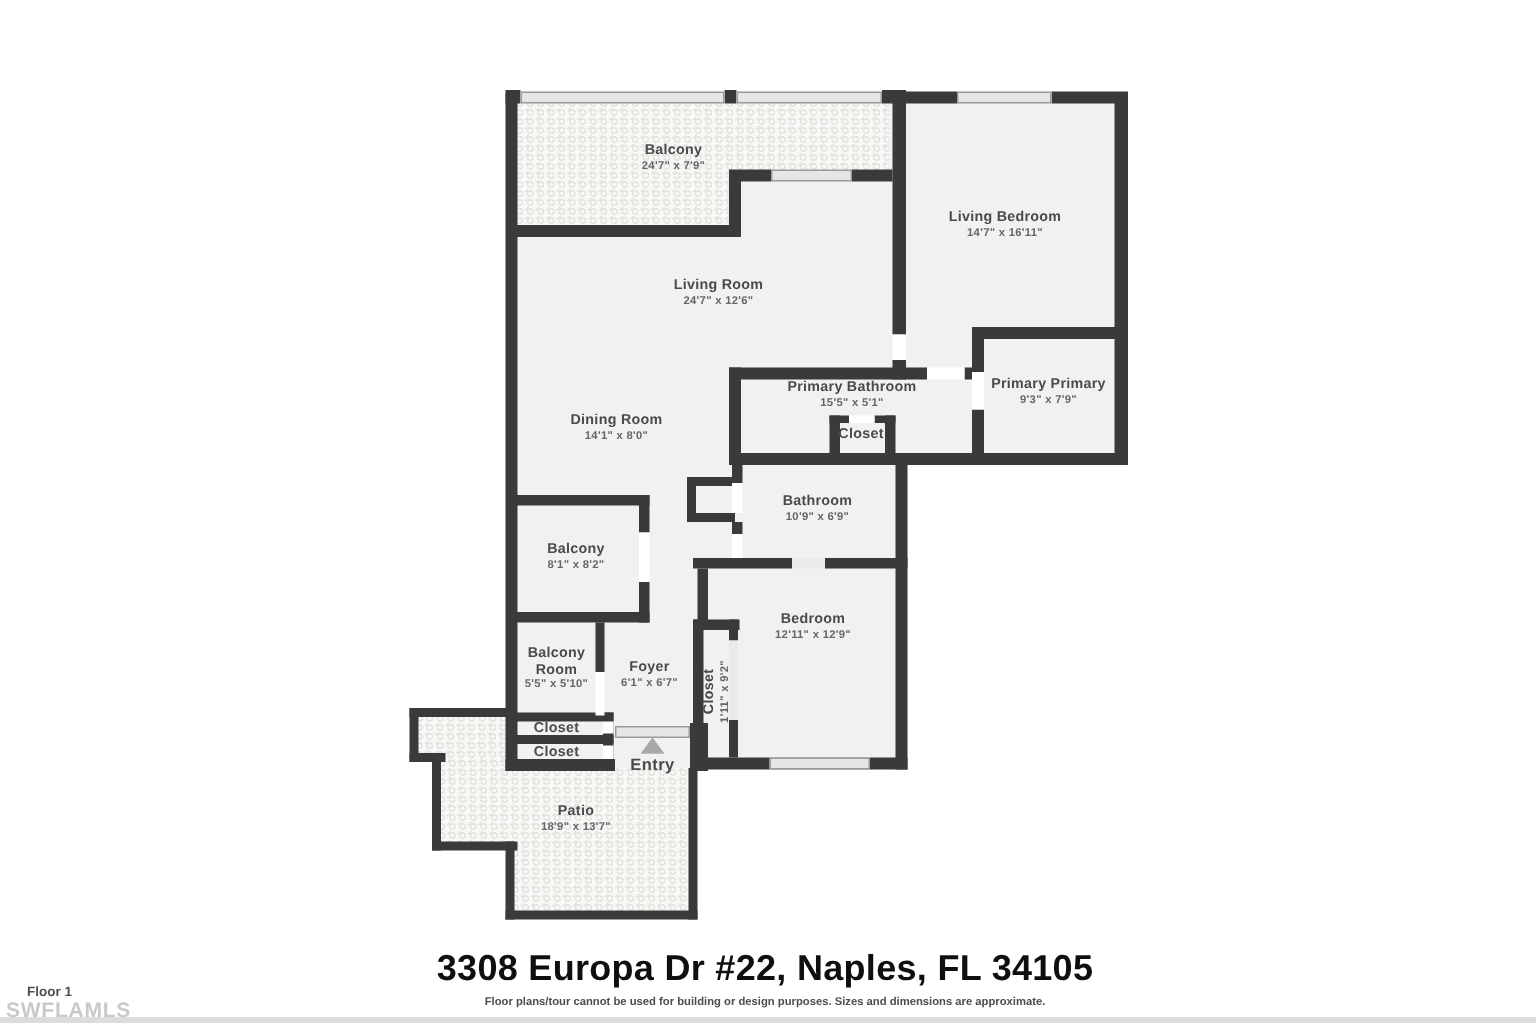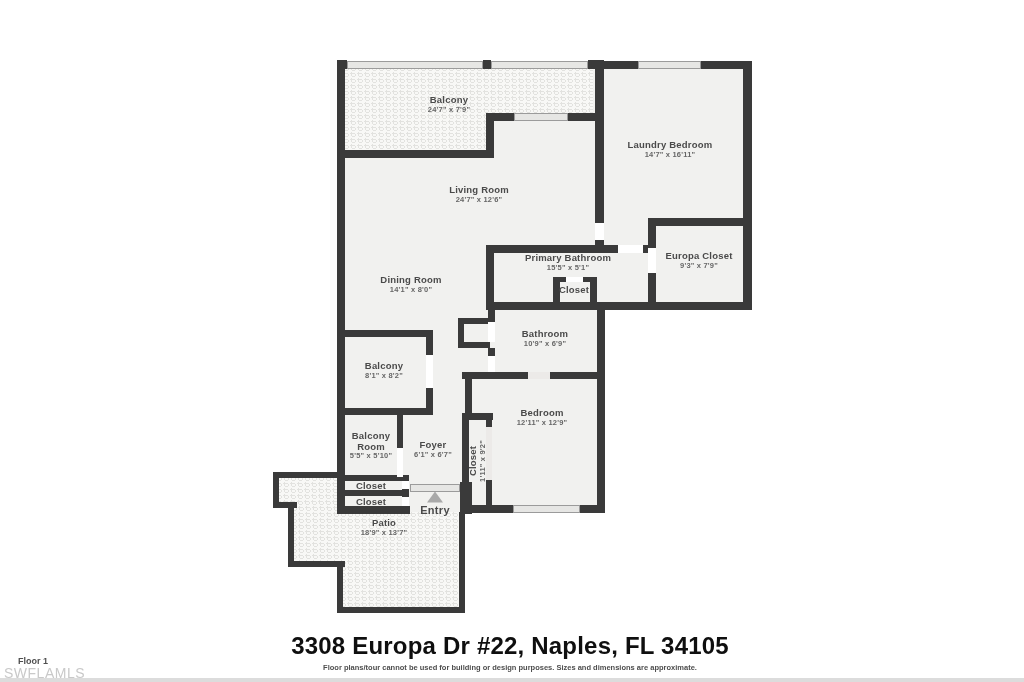--- a/index.html
+++ b/index.html
@@ -27,21 +27,21 @@
   .vert{transform:translate(-50%,-50%) rotate(-90deg);}
   .entry-arrow{position:absolute;z-index:4;width:0;height:0;transform:translate(-50%,-50%);
     border-left:8px solid transparent;border-right:8px solid transparent;border-bottom:11px solid #a9a9a9;}
   .entry-label{position:absolute;z-index:4;transform:translate(-50%,-50%);
     font-size:11px;font-weight:700;color:#4a4a4a;letter-spacing:.3px;}
   #address{position:absolute;left:510px;top:632px;transform:translateX(-50%);z-index:5;
     font-size:24px;font-weight:700;color:#0f0f0f;letter-spacing:.2px;white-space:nowrap;}
   #disclaimer{position:absolute;left:510px;top:663px;transform:translateX(-50%);z-index:5;
     font-size:7.5px;font-weight:700;color:#4d4d4d;white-space:nowrap;}
   #floor-label{position:absolute;left:18px;top:656px;z-index:5;font-size:9px;font-weight:700;color:#4f4f4f;}
-  #watermark{position:absolute;left:4px;top:665px;z-index:5;font-size:14px;font-weight:400;color:#c9c9c9;letter-spacing:.5px;}
+  #watermark{position:absolute;left:4px;top:665px;z-index:5;font-size:14px;font-weight:700;color:#c9c9c9;letter-spacing:.5px;}
   #bottom-bar{position:absolute;left:0;top:678px;width:1024px;height:4px;background:#dcdcdc;z-index:5;}
 </style>
 </head>
 <body>
 
 <div id="plan">
 
   <div id="plan-graphics">
       <div class="floor" style="left: 341px; top: 62px; width: 411px; height: 248px;"></div>
       <div class="floor" style="left: 341px; top: 310px; width: 264px; height: 203px;"></div>
@@ -125,33 +125,33 @@
       <div class="win" style="left: 514px; top: 113px; width: 54px; height: 8px;"></div>
       <div class="win" style="left: 513px; top: 505px; width: 67px; height: 8px;"></div>
       <div class="win" style="left: 410px; top: 484px; width: 50px; height: 8px;"></div>
     </div>
 
   <div class="room-label" style="left:449px;top:105px">
     <div class="rname">Balcony</div>
     <div class="rdims">24'7" x 7'9"</div>
   </div>
   <div class="room-label" style="left:670px;top:150px">
-    <div class="rname">Laundry Bedroom</div>
+    <div class="rname">Living Bedroom</div>
     <div class="rdims">14'7" x 16'11"</div>
   </div>
   <div class="room-label" style="left:479px;top:195px">
     <div class="rname">Living Room</div>
     <div class="rdims">24'7" x 12'6"</div>
   </div>
   <div class="room-label" style="left:568px;top:263px">
     <div class="rname">Primary Bathroom</div>
     <div class="rdims">15'5" x 5'1"</div>
   </div>
   <div class="room-label" style="left:699px;top:261px">
-    <div class="rname">Europa Closet</div>
+    <div class="rname">Primary Primary</div>
     <div class="rdims">9'3" x 7'9"</div>
   </div>
   <div class="room-label" style="left:574px;top:290px">
     <div class="rname">Closet</div>
 
   </div>
   <div class="room-label" style="left:411px;top:285px">
     <div class="rname">Dining Room</div>
     <div class="rdims">14'1" x 8'0"</div>
   </div>
@@ -180,21 +180,21 @@
     <div class="rdims">12'11" x 12'9"</div>
   </div>
   <div class="room-label" style="left:371px;top:486px">
     <div class="rname">Closet</div>
 
   </div>
   <div class="room-label" style="left:371px;top:502px">
     <div class="rname">Closet</div>
 
   </div>
-  <div class="room-label" style="left:384px;top:528px">
+  <div class="room-label" style="left:384px;top:546px">
     <div class="rname">Patio</div>
     <div class="rdims">18'9" x 13'7"</div>
   </div>
 
   <div class="entry-arrow" style="left:435px;top:497px"></div>
   <div class="entry-label" style="left:435px;top:510px">Entry</div>
 </div>
 
 <div id="address">3308 Europa Dr #22, Naples, FL 34105</div>
 <div id="disclaimer">Floor plans/tour cannot be used for building or design purposes. Sizes and dimensions are approximate.</div>

